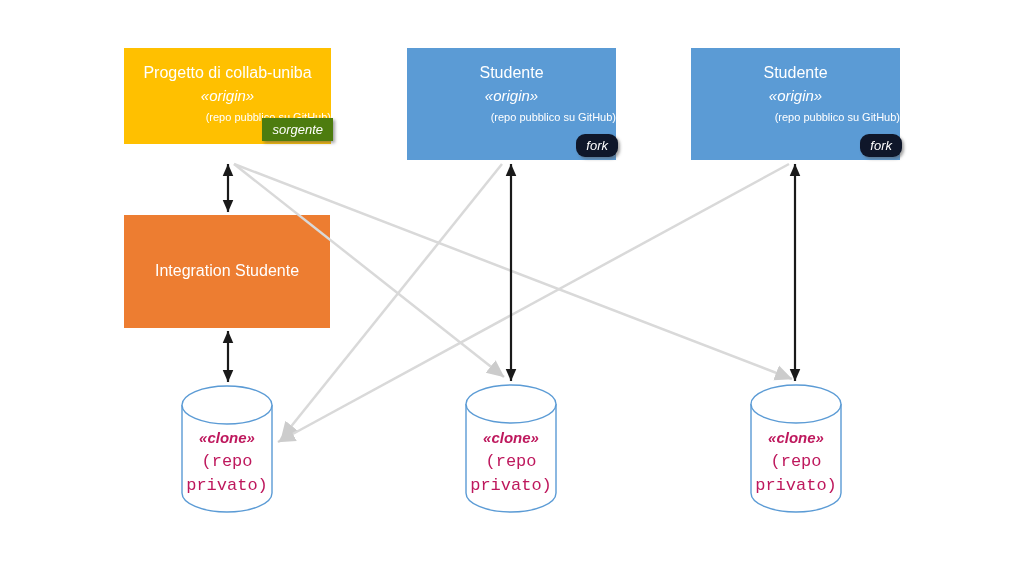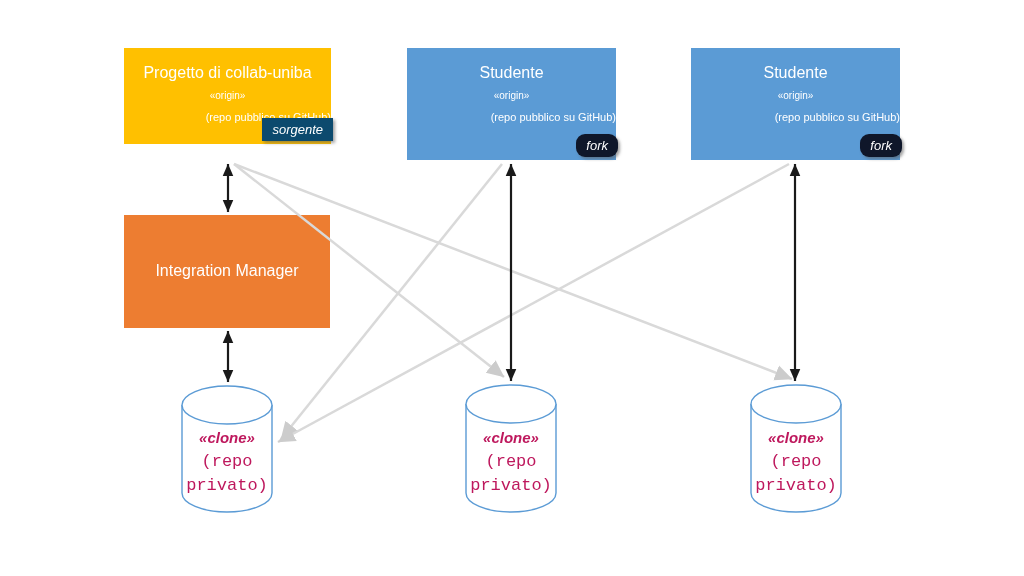--- a/index.html
+++ b/index.html
@@ -4,31 +4,31 @@
 <style>
   html,body{margin:0;padding:0;background:#fff;}
   .canvas{
     position:relative;width:1024px;height:576px;background:#ffffff;overflow:hidden;
     font-family:"Liberation Sans",sans-serif;
   }
   .box{
     position:absolute;color:#ffffff;text-align:center;box-sizing:border-box;
   }
   .box-title{font-size:16px;line-height:22px;padding-top:14px;}
-  .box-stereotype{font-size:10px;line-height:23px;}
+  .box-stereotype{font-size:15px;font-style:italic;line-height:23px;}
   .box-note{font-size:11px;line-height:20px;text-align:right;}
   .manager-title{
     position:absolute;left:0;right:0;top:47px;font-size:16px;text-align:center;
   }
   .badge{
     position:absolute;bottom:3px;right:-2px;color:#ffffff;font-style:italic;
     font-size:13px;line-height:21px;padding:1px 10px;
     box-shadow:2px 2px 3px rgba(90,90,90,0.55);
   }
-  .badge-gold{background:#0c4a6e;margin-left:7px;}
+  .badge-gold{background:#4d7c0f;margin-left:7px;}
   .badge-blue{background:#0f172a;border-radius:9px;}
   .cyl-label{
     position:absolute;width:110px;text-align:center;color:#be185d;z-index:5;
   }
   .cyl-stereotype{font-size:15px;font-weight:bold;font-style:italic;line-height:24px;}
   .cyl-note{font-size:17px;line-height:24px;font-family:Liberation Mono, monospace;}
   svg.overlay{position:absolute;left:0;top:0;z-index:4;pointer-events:none;}
   .boxes-layer{position:absolute;left:0;top:0;width:100%;height:100%;z-index:1;}
 </style>
 </head>
@@ -53,21 +53,21 @@
     </div>
 
     <div class="box" style="left:691px;top:48px;width:209px;height:112px;background:#5B9BD5;">
       <div class="box-title">Studente</div>
       <div class="box-stereotype">«origin»</div>
       <div class="box-note">(repo pubblico su GitHub)</div>
       <div class="badge badge-blue">fork</div>
     </div>
 
     <div class="box" style="left:124px;top:215px;width:206px;height:113px;background:#ED7D31;">
-      <div class="manager-title">Integration Manager</div>
+      <div class="manager-title">Integration Studente</div>
     </div>
 
   </div>
 
   <svg class="overlay" width="1024" height="576" viewBox="0 0 1024 576">
     <defs>
       <marker id="grayArrow" markerWidth="8" markerHeight="8" refX="6.8" refY="3.5" orient="auto-start-reverse">
         <polygon points="0 0.3, 7 3.5, 0 6.7" fill="#cccccc"></polygon>
       </marker>
       <marker id="blackArrow" markerWidth="6.5" markerHeight="6.5" refX="5.4" refY="3" orient="auto-start-reverse">

